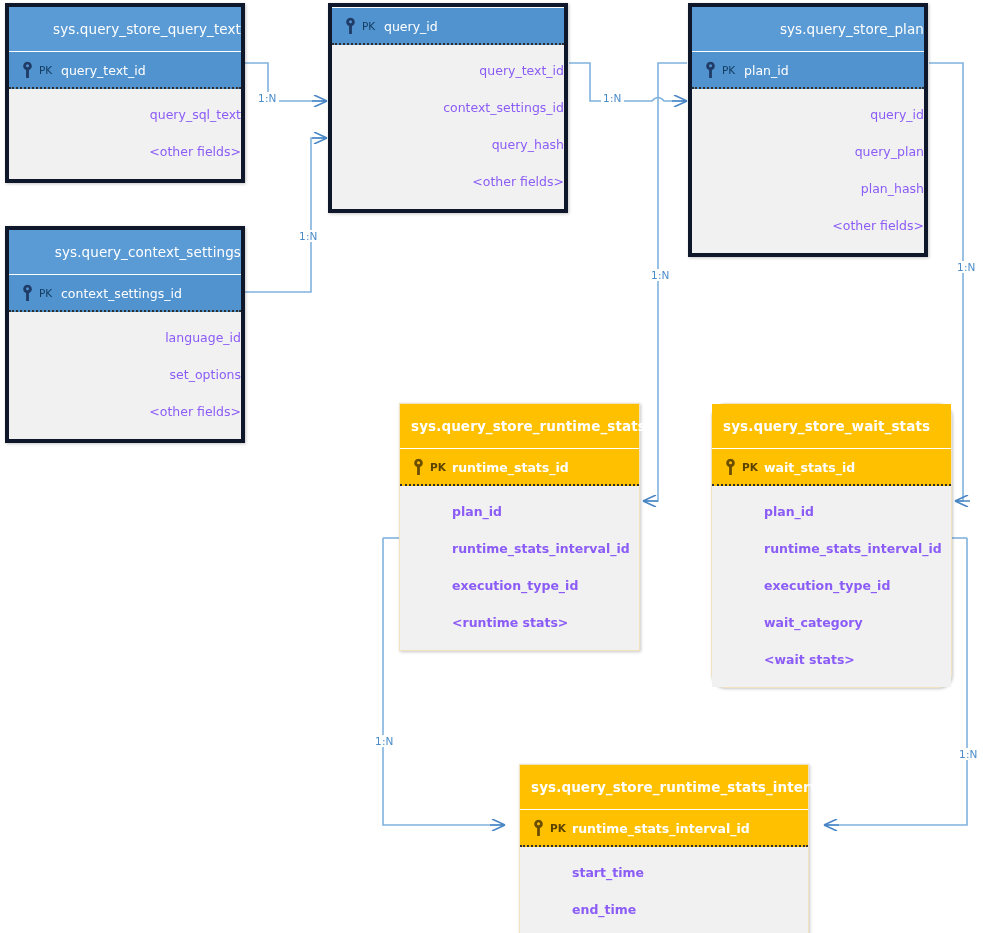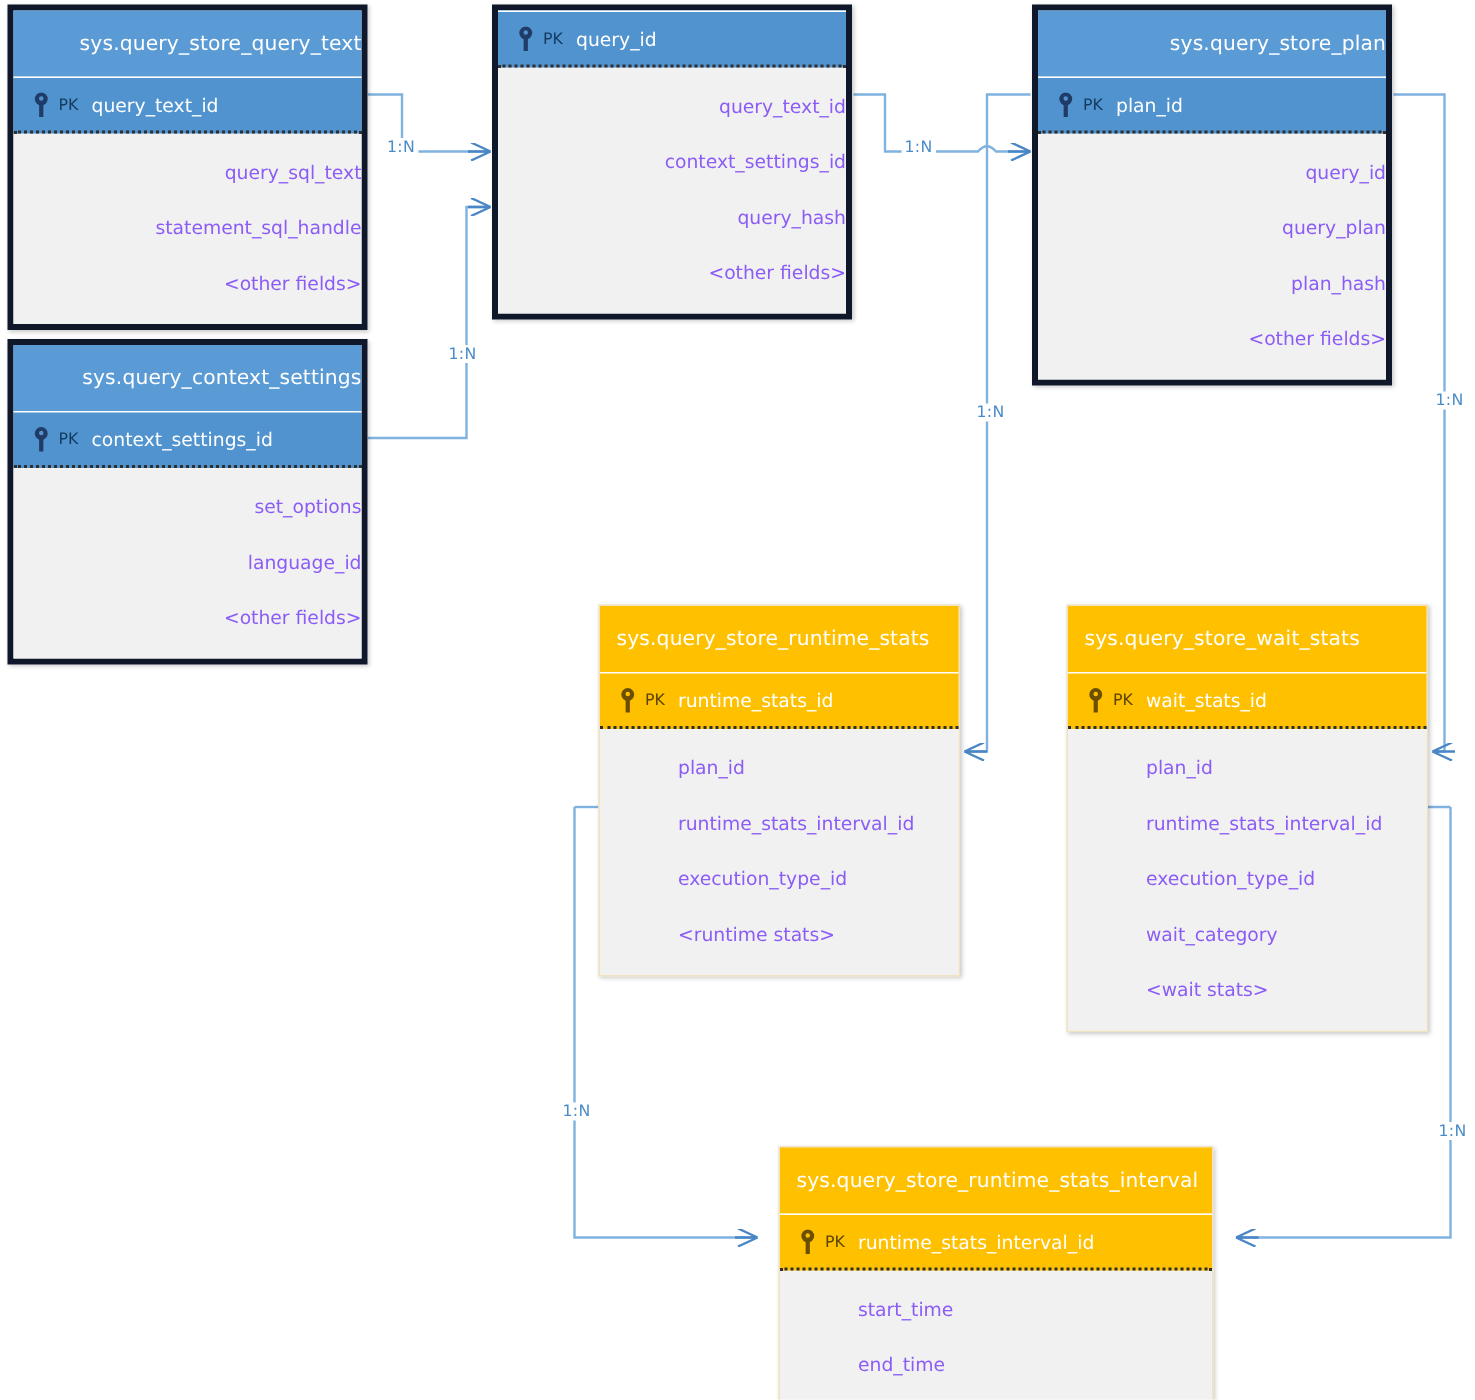--- a/index.html
+++ b/index.html
@@ -25,21 +25,21 @@
   .field{height:37px;line-height:37px;padding-left:52px;
          font-size:12.5px;color:#8b5cf6;white-space:nowrap;}
 
   
   .blue .ent-title{background:#5b9bd5;}
   .blue .ent-pk{background:#5193cf;}
   .blue{border:4px solid #0f172a;text-align:right;}
   
   .orange .ent-title{background:#ffc000;}
   .orange .ent-pk{background:#ffc000;}
-  .orange{border:1px solid #f2e3c0;}
+  .orange{border:1px solid #f2e3c0;font-weight:bold;}
   .orange .ent-title{color:#ffffff;}
   .orange .ent-pk .pkname{color:#ffffff;}
   .orange .ent-pk .pklabel{color:#5a4200;}
 
   
   .blue .ent-pk{border-top:1px solid #ffffff;}
   .orange .ent-pk{border-top:1px solid #ffffff;}
 
   
   #wires{position:absolute;left:0;top:0;width:983px;height:933px;pointer-events:none;}
@@ -97,21 +97,20 @@
       <svg class="keyicon" viewBox="0 0 11 17">
         <circle cx="5.5" cy="4.5" r="4.3" fill="#1f3b66"></circle>
         <circle cx="5.5" cy="4.2" r="1.5" fill="#5193cf"></circle>
         <rect x="4.1" y="7.5" width="2.8" height="9" fill="#1f3b66"></rect>
       </svg>
       <span class="pklabel">PK</span>
       <span class="pkname">query_text_id</span>
     </div>
     <div class="fields">
       <div class="field">query_sql_text</div>
-      <div class="field">statement_sql_handle</div>
       <div class="field">&lt;other fields&gt;</div>
     </div>
   </div>
 
   <div class="entity blue" style="left:328px;top:3px;width:240px;">
     <div class="ent-pk">
       <svg class="keyicon" viewBox="0 0 11 17">
         <circle cx="5.5" cy="4.5" r="4.3" fill="#1f3b66"></circle>
         <circle cx="5.5" cy="4.2" r="1.5" fill="#5193cf"></circle>
         <rect x="4.1" y="7.5" width="2.8" height="9" fill="#1f3b66"></rect>
@@ -151,22 +150,22 @@
     <div class="ent-pk">
       <svg class="keyicon" viewBox="0 0 11 17">
         <circle cx="5.5" cy="4.5" r="4.3" fill="#1f3b66"></circle>
         <circle cx="5.5" cy="4.2" r="1.5" fill="#5193cf"></circle>
         <rect x="4.1" y="7.5" width="2.8" height="9" fill="#1f3b66"></rect>
       </svg>
       <span class="pklabel">PK</span>
       <span class="pkname">context_settings_id</span>
     </div>
     <div class="fields">
+      <div class="field">language_id</div>
       <div class="field">set_options</div>
-      <div class="field">language_id</div>
       <div class="field">&lt;other fields&gt;</div>
     </div>
   </div>
 
   <div class="entity orange" style="left:399px;top:403px;width:241px;">
     <div class="ent-title">sys.query_store_runtime_stats</div>
     <div class="ent-pk">
       <svg class="keyicon" viewBox="0 0 11 17">
         <circle cx="5.5" cy="4.5" r="4.3" fill="#6b4e00"></circle>
         <circle cx="5.5" cy="4.2" r="1.5" fill="#ffc000"></circle>
@@ -176,21 +175,21 @@
       <span class="pkname">runtime_stats_id</span>
     </div>
     <div class="fields">
       <div class="field">plan_id</div>
       <div class="field">runtime_stats_interval_id</div>
       <div class="field">execution_type_id</div>
       <div class="field">&lt;runtime stats&gt;</div>
     </div>
   </div>
 
-  <div class="entity orange" style="left:711px;top:403px;width:241px;">
+  <div class="entity orange" style="left:711px;top:403px;width:241px;border-radius:14px;">
     <div class="ent-title">sys.query_store_wait_stats</div>
     <div class="ent-pk">
       <svg class="keyicon" viewBox="0 0 11 17">
         <circle cx="5.5" cy="4.5" r="4.3" fill="#6b4e00"></circle>
         <circle cx="5.5" cy="4.2" r="1.5" fill="#ffc000"></circle>
         <rect x="4.1" y="7.5" width="2.8" height="9" fill="#6b4e00"></rect>
       </svg>
       <span class="pklabel">PK</span>
       <span class="pkname">wait_stats_id</span>
     </div>

